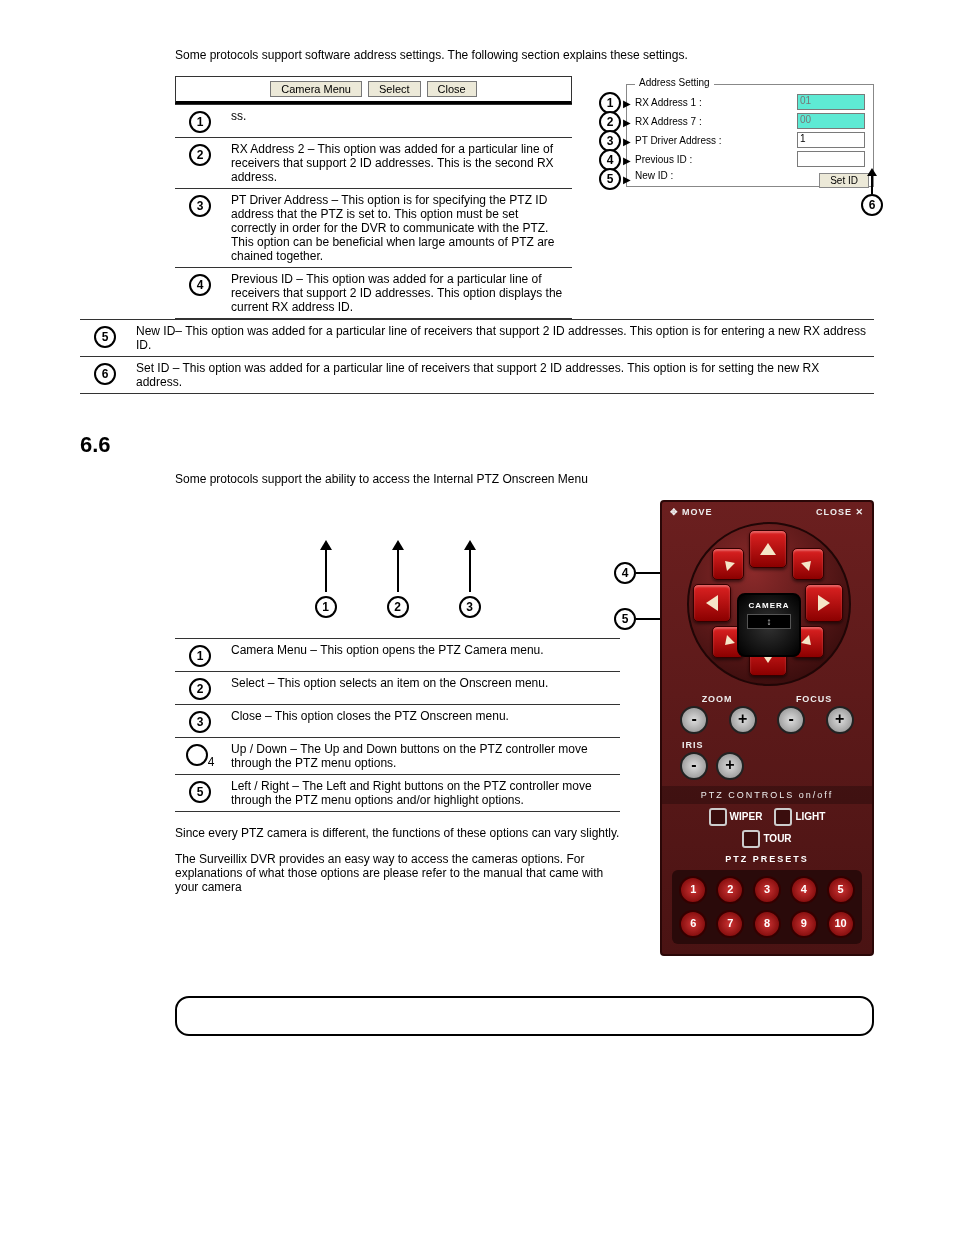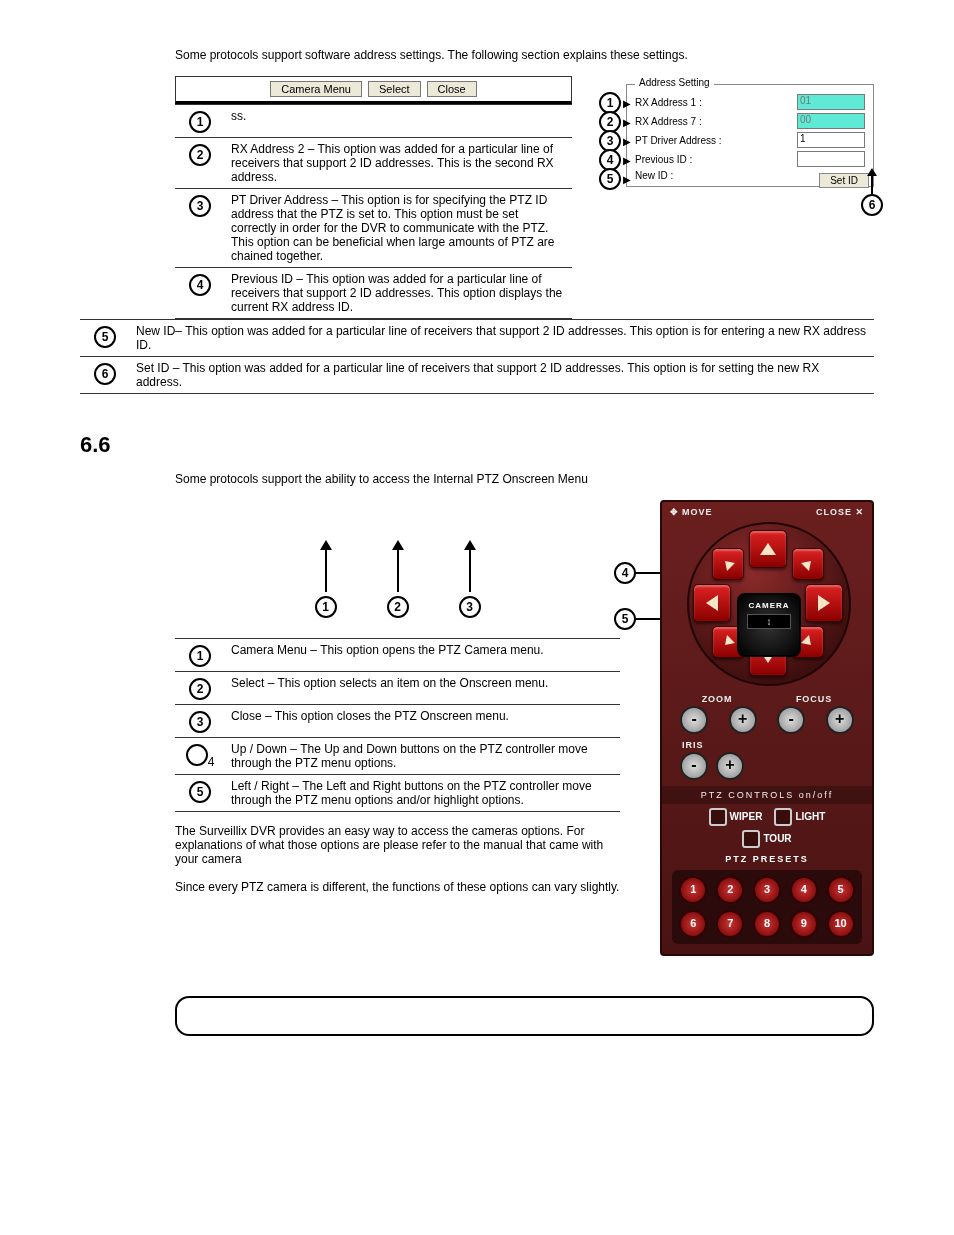--- a/index.html
+++ b/index.html
@@ -568,22 +568,22 @@
               <td class="n"><span class="circle-num"></span>4</td>
           <td class="desc"><b>Up / Down</b><span> – The Up and Down buttons on the PTZ controller move through the PTZ menu options.</span></td>
             </tr>
         <tr>
               <td class="n"><span class="circle-num">5</span></td>
           <td class="desc"><b>Left / Right</b><span> – The Left and Right buttons on the PTZ controller move through the PTZ menu options and/or highlight options.</span></td>
             </tr>
       </tbody>
         </table>
 
+      <p style="font-size:12px;margin-top:14px;">Since every PTZ camera is different, the functions of these options can vary slightly.</p>
       <p style="font-size:12px;">The Surveillix  DVR provides an easy way to access the cameras options. For explanations of what those options are please refer to the manual that came with your camera</p>
-      <p style="font-size:12px;margin-top:14px;">Since every PTZ camera is different, the functions of these options can vary slightly.</p>
     </div>
 
     <div class="right66 ptz-wrap">
       <div class="ptz-callout pc4">
           <span class="circle-num">4</span>
           <span class="call-line"></span>
         </div>
       <div class="ptz-callout pc5">
           <span class="circle-num">5</span>
           <span class="call-line"></span>

